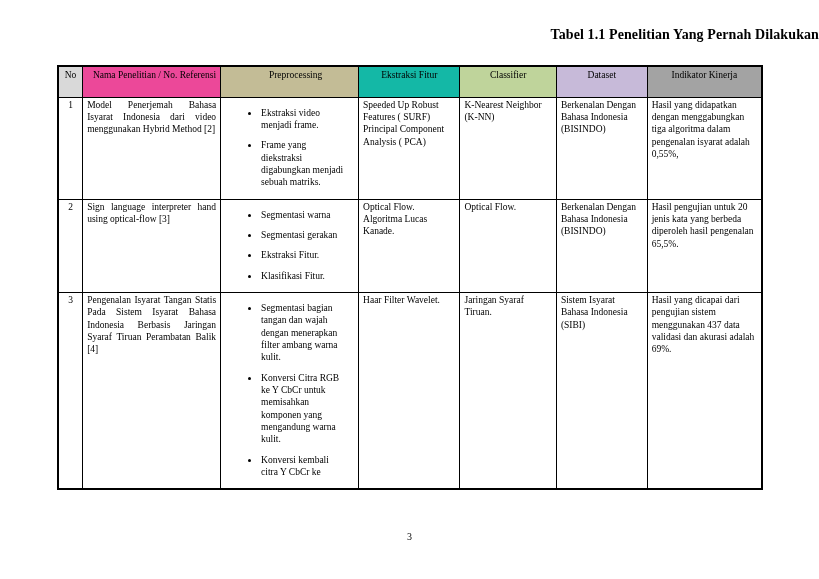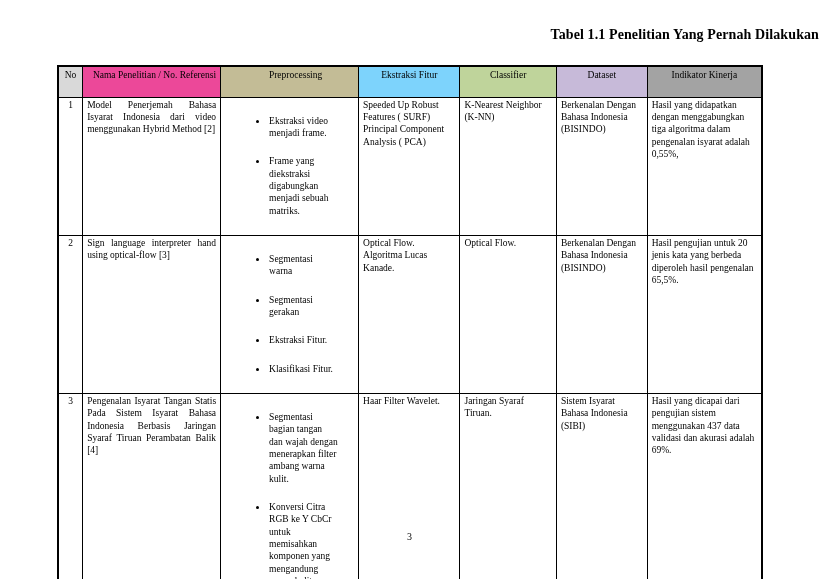--- a/index.html
+++ b/index.html
@@ -54,21 +54,21 @@
     padding-top: 2px;
   }
   .cell-center { text-align: center; }
   .cell-justify { text-align: justify; font-family: Liberation Serif, serif; }
   .research-table ul {
     margin: 1px 0 0 0;
     padding-left: 27px;
   }
   .research-table li {
     padding-left: 1px;
-    margin: 16px;
+    margin: 8px;
   }
   .research-table p {
     margin: 0;
   }
   .para-gap p + p {
     margin-top: 0;
   }
   .page-number {
     position: absolute;
     top: 531px;
@@ -91,21 +91,21 @@
       <col style="width: 14.4%;">
       <col style="width: 13.7%;">
       <col style="width: 12.9%;">
       <col style="width: 16.3%;">
     </colgroup>
   <thead>
     <tr>
         <th style="background: rgb(217, 217, 217);">No</th>
         <th style="background: #ec4899; text-align: right;">Nama Penelitian / No. Referensi</th>
         <th style="background: rgb(195, 188, 150); padding-left: 16px;">Preprocessing</th>
-        <th style="background: #7dd3fc;">Ekstraksi Fitur</th>
+        <th style="background: #14b8a6;">Ekstraksi Fitur</th>
         <th style="background: rgb(191, 212, 155);">Classifier</th>
         <th style="background: rgb(199, 186, 217);">Dataset</th>
         <th style="background: #a3a3a3;">Indikator Kinerja</th>
       </tr>
   </thead>
   <tbody>
       <tr>
         <td class="cell-center">1</td>
         <td class="cell-justify">Model Penerjemah Bahasa Isyarat Indonesia dari video menggunakan Hybrid Method [2]</td>
         <td>

